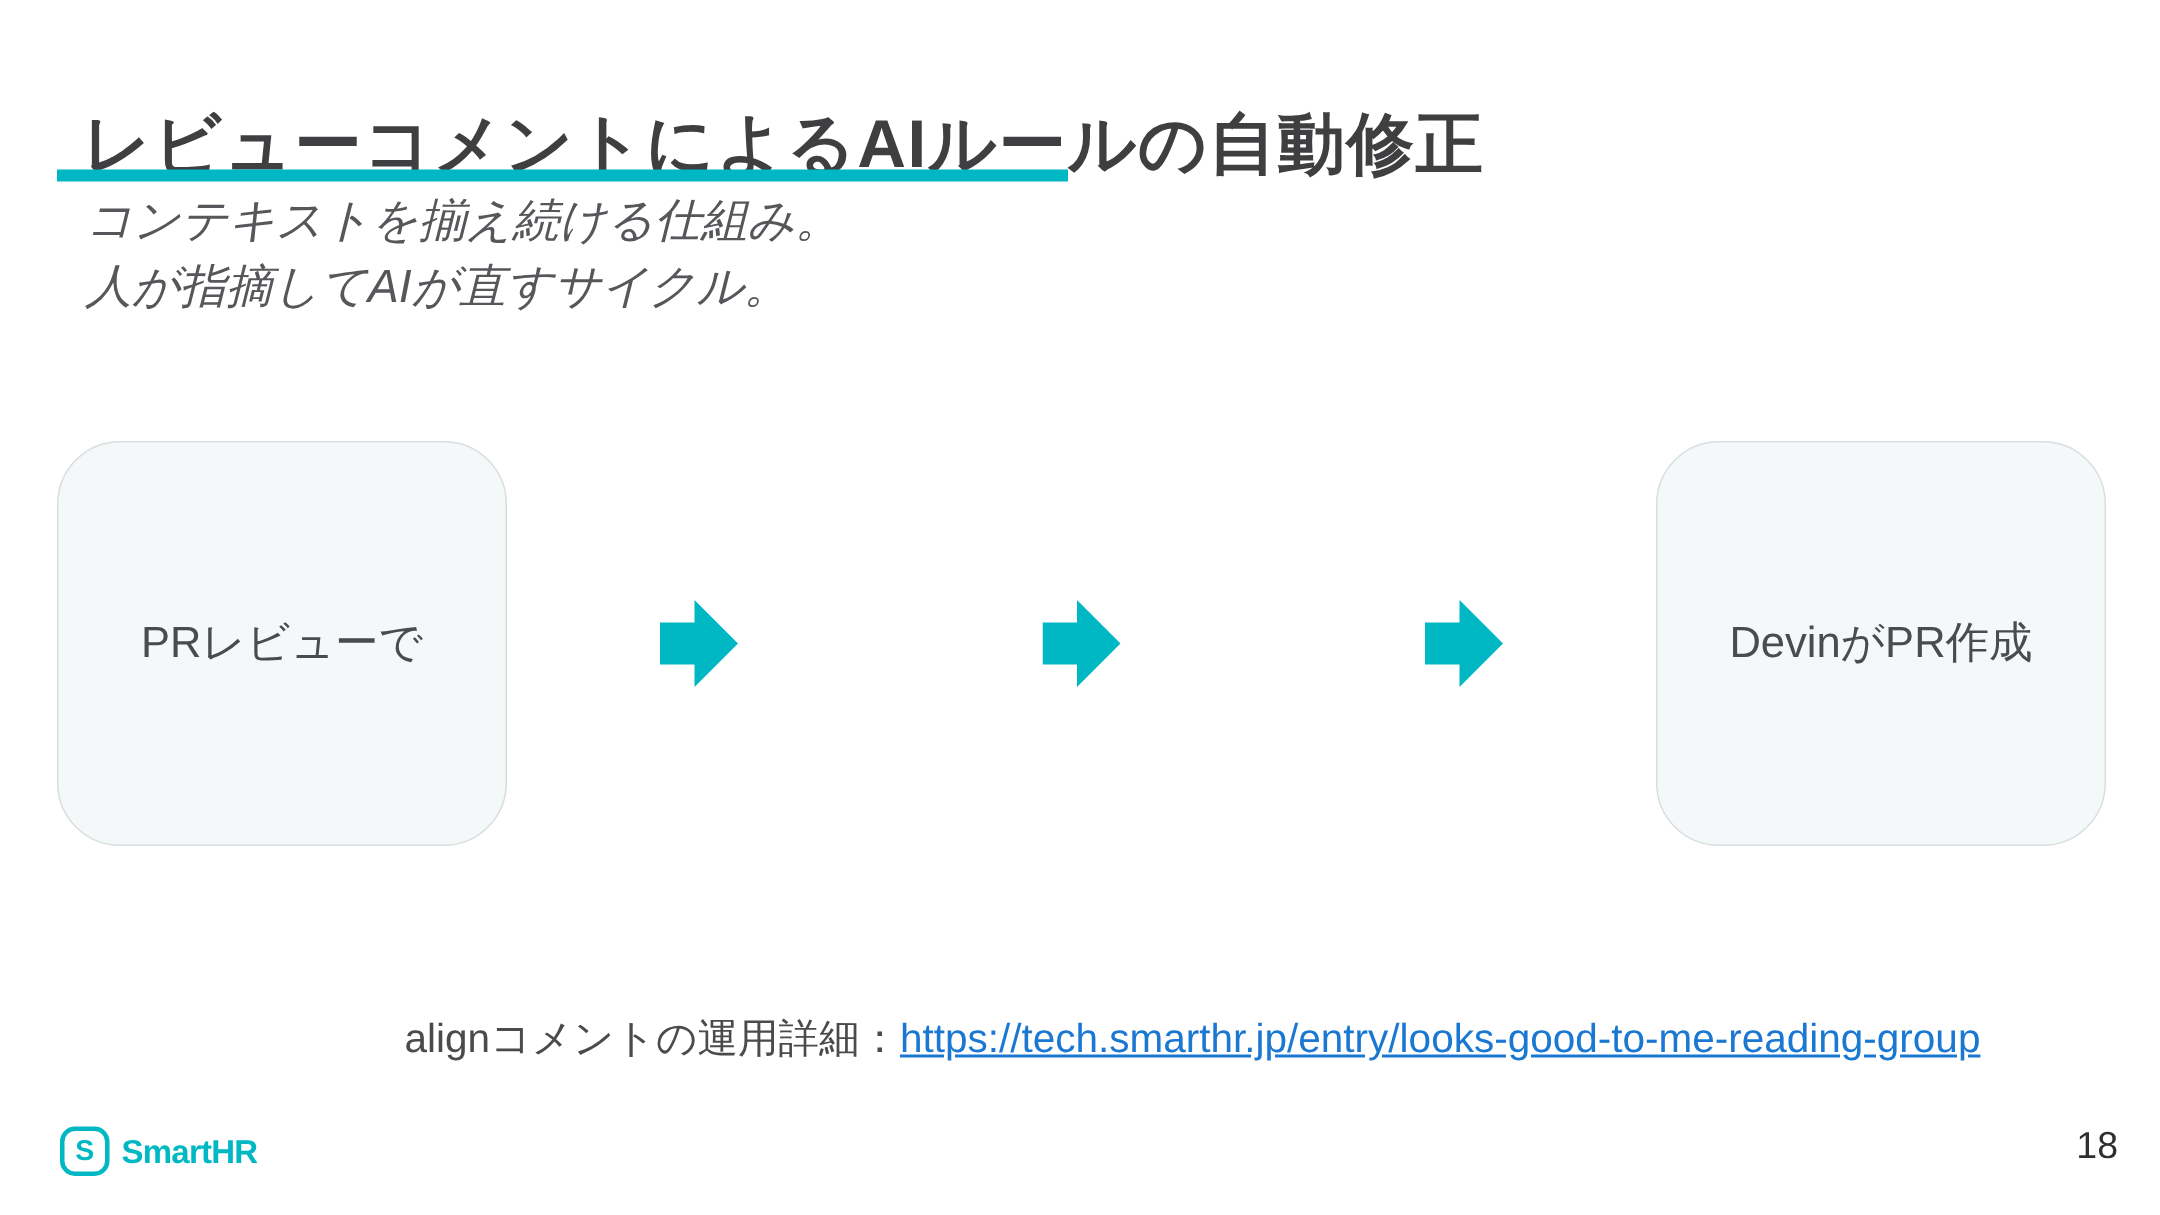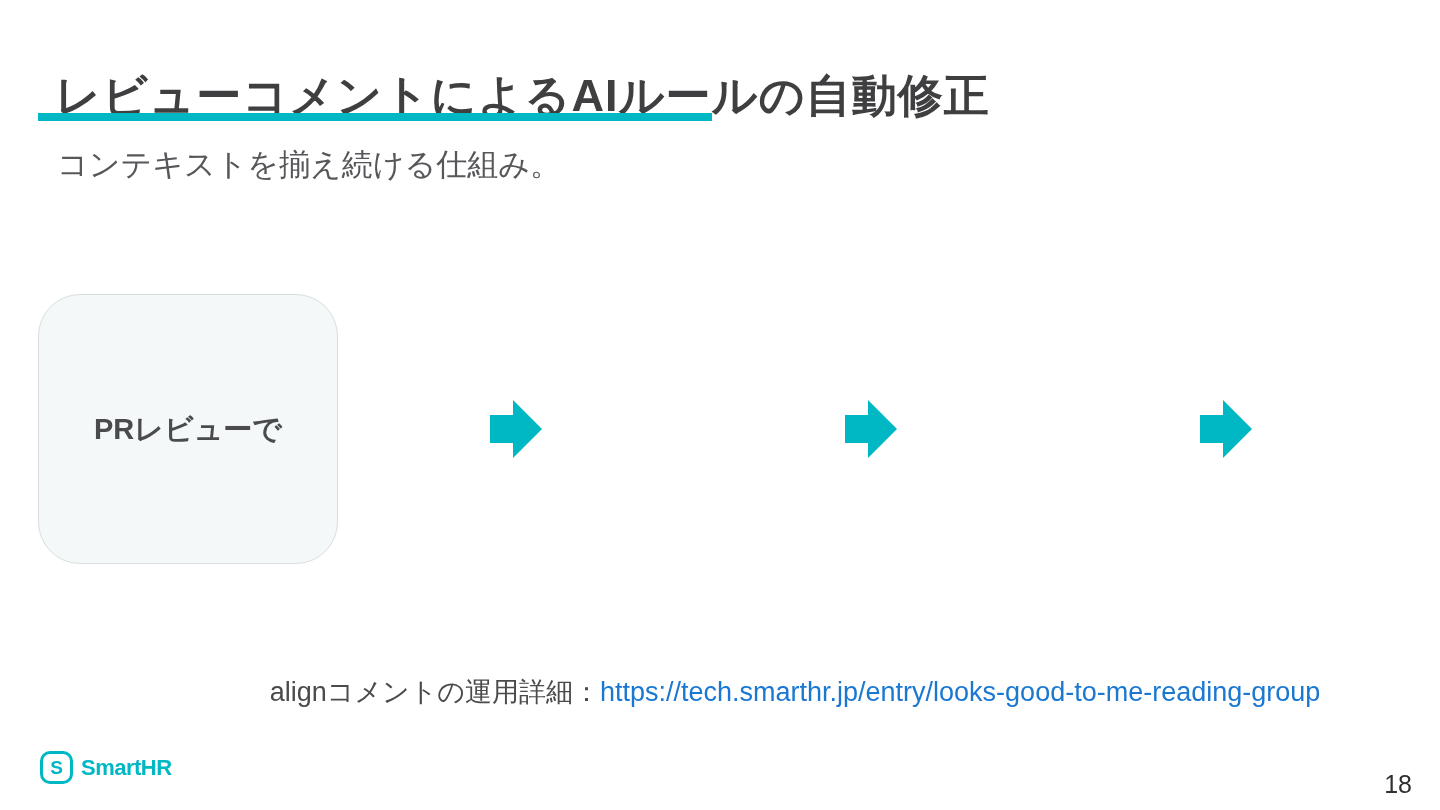--- a/index.html
+++ b/index.html
@@ -29,34 +29,34 @@
     position: absolute;
     left: 38px;
     top: 113px;
     width: 674px;
     height: 8px;
     background: var(--accent-teal, #00b8c4);
   }
   .subtitle {
     position: absolute;
     left: 57px;
-    top: 143px;
+    top: 125px;
     font-size: 31px;
     line-height: 44px;
     color: var(--subtitle-text, #56575a);
+    font-style: italic;
   }
   .flow-row {
     position: absolute;
     left: 38px;
     top: 294px;
     width: 1366px;
     height: 270px;
     display: flex;
     align-items: center;
-    font-weight: bold;
   }
   .flow-box {
     width: 300px;
     height: 270px;
     box-sizing: border-box;
     background: var(--box-fill, #f5f8f8);
     border: 1.5px solid var(--box-border, #d8dee0);
     border-radius: 42px;
     display: flex;
     flex-direction: column;
@@ -86,20 +86,21 @@
     width: 100%;
     box-sizing: border-box;
     padding-left: 150px;
     text-align: center;
     font-size: 27px;
     color: var(--body-text, #4a4b4d);
     white-space: nowrap;
   }
   .footer-note a {
     color: var(--link-blue, #1a78d2);
+    text-decoration: underline;
     cursor: pointer;
   }
   .logo {
     position: absolute;
     left: 40px;
     top: 751px;
     display: flex;
     align-items: center;
     color: var(--accent-teal, #00b8c4);
   }
@@ -120,33 +121,33 @@
     font-size: 22px;
     font-weight: 800;
     letter-spacing: -0.5px;
   }
   .page-number {
     position: absolute;
     right: 28px;
     top: 750px;
     font-size: 25px;
     color: var(--page-number-color, #303030);
-    margin-top: 20px;
   }
 </style>
 </head>
 <body>
 
 <div class="slide">
 
   <h1 class="slide-title">レビューコメントによるAIルールの自動修正</h1>
   <div class="title-underline"></div>
 
   <div class="subtitle">
     <div>コンテキストを揃え続ける仕組み。</div>
+    <div>人が指摘してAIが直すサイクル。</div>
   </div>
 
   <div class="flow-row">
 
     <div class="flow-box">
       <div class="box-line">PRレビューで</div>
     </div>
 
     <div class="flow-arrow">
       <svg width="52" height="58" viewBox="0 0 52 58" aria-hidden="true">
@@ -161,20 +162,24 @@
       </svg>
     </div>
 
 
     <div class="flow-arrow">
       <svg width="52" height="58" viewBox="0 0 52 58" aria-hidden="true">
         <polygon points="0,15 23,15 23,0 52,29 23,58 23,43 0,43" fill="currentColor"></polygon>
       </svg>
     </div>
 
+    <div class="flow-box">
+      <div class="box-line">DevinがPR作成</div>
+      <div class="box-line"></div>
+    </div>
 
   </div>
 
   <div class="footer-note">
     <span>alignコメントの運用詳細：</span><a>https://tech.smarthr.jp/entry/looks-good-to-me-reading-group</a>
   </div>
 
   <div class="logo">
     <span class="logo-icon">S</span>
     <span class="logo-text">SmartHR</span>

